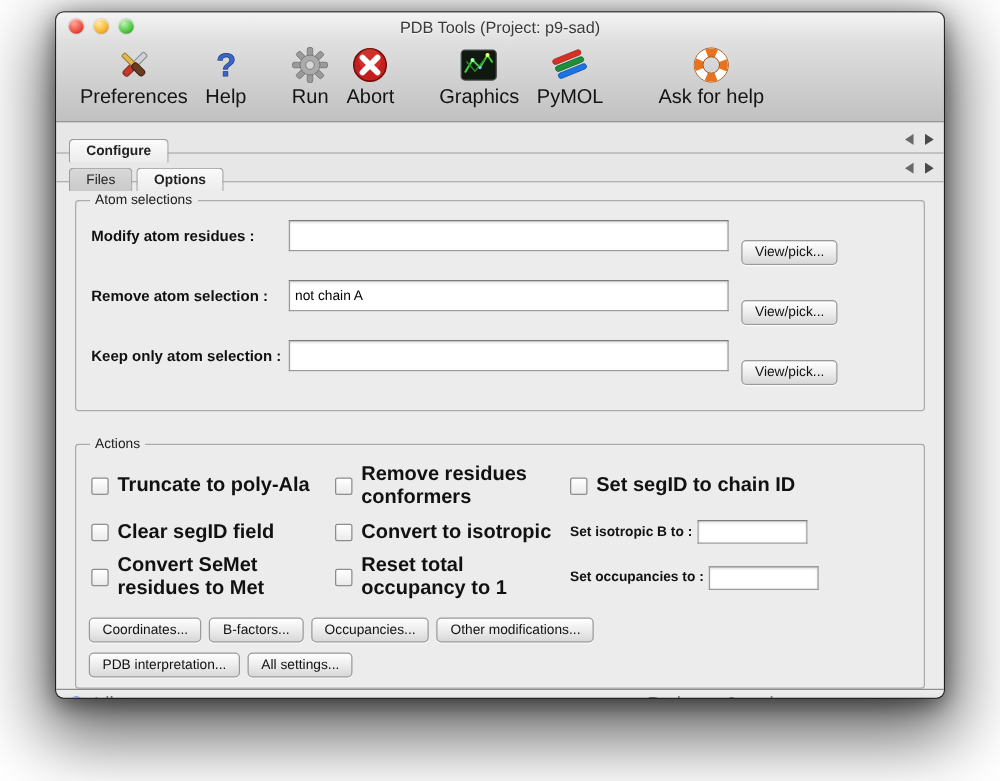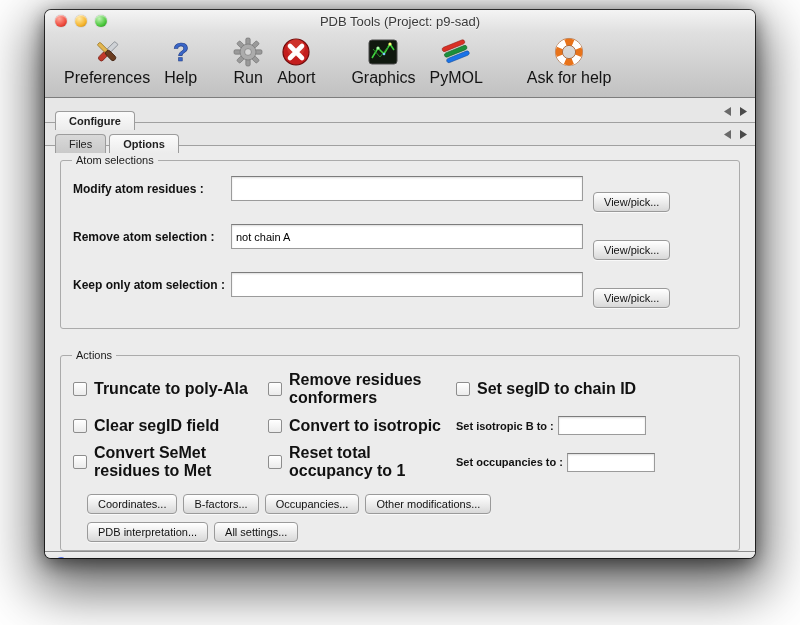--- a/index.html
+++ b/index.html
@@ -123,21 +123,21 @@
   .cb { display:flex; align-items:center; gap:7px; font-size:16px; font-weight:bold; color:#111; }
   .cbbox {
     width:12px; height:12px; flex:0 0 auto;
     background:linear-gradient(#ffffff,#ebebeb);
     border:1px solid #8d8d8d; border-radius:2px;
     box-shadow:inset 0 1px 0 #fff;
   }
   .fieldpair { display:flex; align-items:center; gap:4px; font-size:11px; font-weight:bold; color:#111; }
   .fieldpair input.text { width:88px; height:19px; }
 
-  .btnrow { display:flex; gap:6px; margin-top:14px; margin-left:16px; }
+  .btnrow { display:flex; gap:6px; margin-top:14px; margin-left:0; }
   .btnrow.second { margin-top:8px; }
 
   
   .statusbar {
     height:23px; flex:0 0 auto;
     background:linear-gradient(#eeeeee,#d3d3d3);
     border-top:1px solid #8e8e8e;
     display:flex; align-items:center;
     padding:0 10px; box-sizing:border-box;
     font-size:15px; color:#111;

